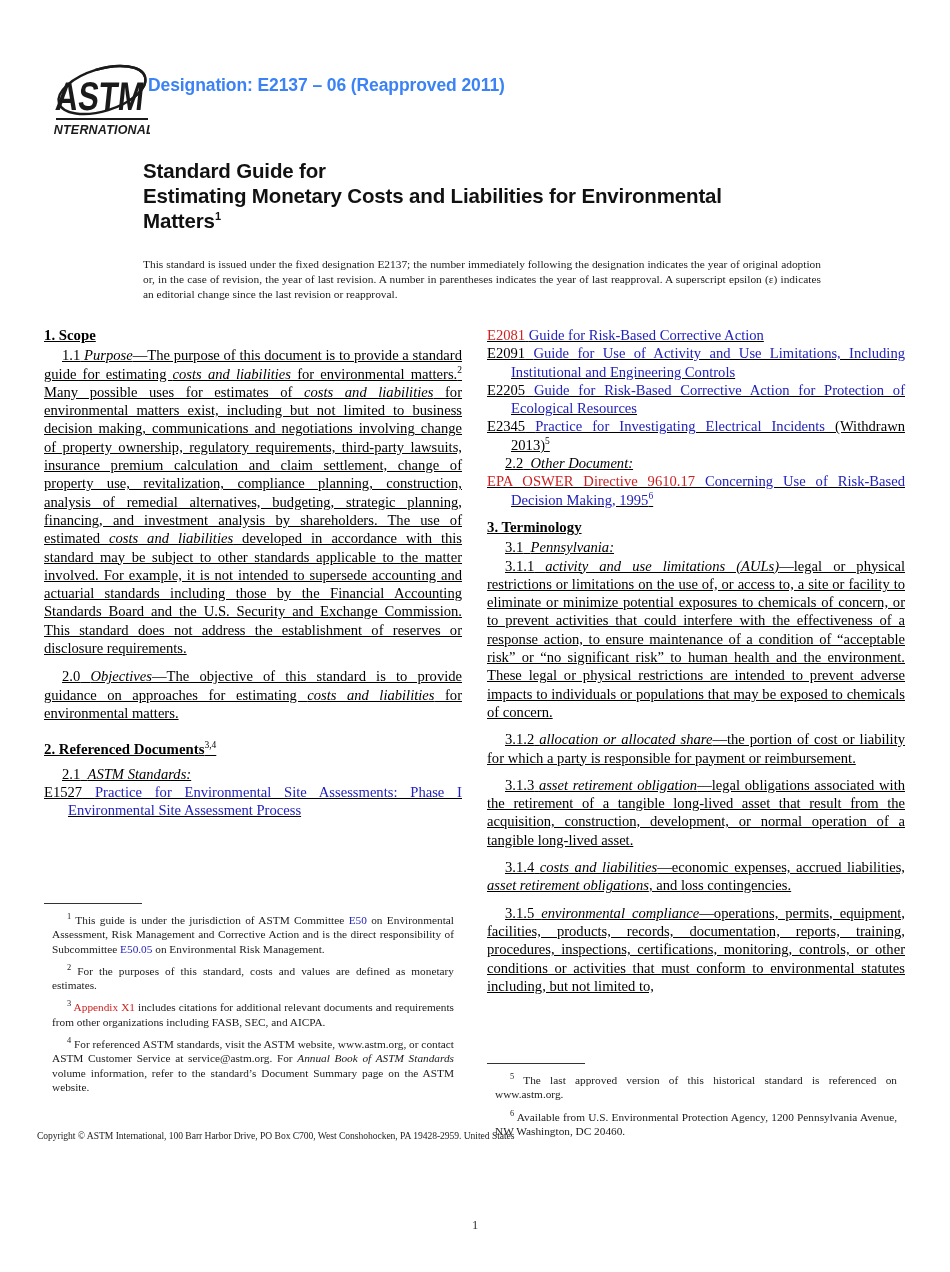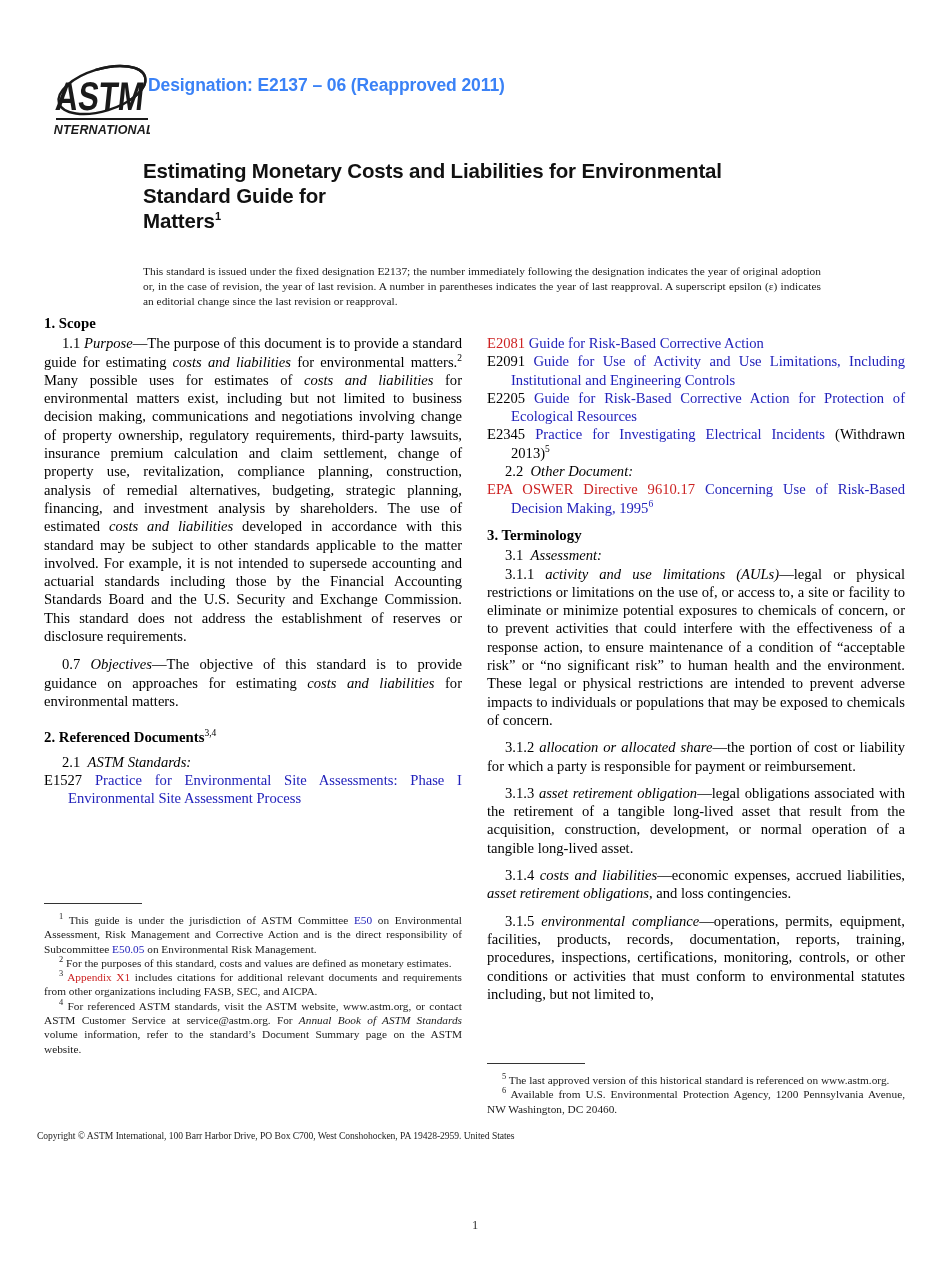--- a/index.html
+++ b/index.html
@@ -28,29 +28,29 @@
   .title-block{position:absolute;left:143px;top:158px;width:700px;}
   .title-line{
     font-family:"Liberation Sans", sans-serif;
     font-weight:bold;font-size:20.5px;line-height:25px;color:#111;
     letter-spacing:-0.15px;
   }
   .title-line sup{font-size:11px;vertical-align:super;font-weight:bold;}
 
   
   .std-note{
-    position:absolute;left:143px;top:264px;width:678px;
+    position:absolute;left:143px;top:257px;width:678px;
     font-size:11.4px;line-height:15.2px;text-align:justify;
     color:#1a1a1a;
   }
 
   
-  .col{position:absolute;top:314px;width:418px;font-size:14.6px;line-height:18.3px;}
+  .col{position:absolute;top:326px;width:418px;font-size:14.6px;line-height:18.3px;text-decoration:underline;}
   .col-left{left:44px;}
-  .col-right{left:487px;margin-top:20px;}
+  .col-right{left:487px;}
 
   p{margin:0;text-align:justify;text-justify:inter-word;}
   .sec-head{
     font-weight:bold;margin-top:0;margin-bottom:2px;
     text-align:left;font-size:14.8px;
   }
   .sec-head sup{font-size:9.5px;font-weight:normal;vertical-align:super;}
   .para{text-indent:18px;margin-bottom:1px;}
   .sub-head{text-indent:18px;font-style:italic;text-align:left;margin-bottom:0;}
   i,em{font-style:italic;}
@@ -63,21 +63,21 @@
   .ref-blue{color:#2222bb;}
   .ref-red{color:#cc2222;}
   .lnk-blue{color:#2222bb;}
   .lnk-red{color:#cc2222;}
 
   
   .fn-block{position:absolute;width:418px;font-size:11.3px;line-height:14.3px;color:#1a1a1a;}
   .fn-left{left:44px;top:903px;}
   .fn-right{left:487px;top:1063px;}
   .fn-rule{width:98px;height:1px;background:#333;margin-bottom:9px;}
-  .fn{text-indent:15px;text-align:justify;margin:0;}
+  .fn{text-indent:15px;text-align:justify;margin:8px;}
   .fn sup{font-size:8.4px;vertical-align:super;}
 
   
   .copyright{
     position:absolute;left:37px;top:1130px;
     font-family:Liberation Serif, serif;
     font-size:9.6px;color:#222;letter-spacing:-0.05px;
   }
   .page-num{
     position:absolute;left:0;top:1218px;width:950px;
@@ -98,38 +98,38 @@
         </g>
         <ellipse cx="48" cy="32" rx="45" ry="21" fill="none" stroke="#1a1a1a" stroke-width="2.4" transform="rotate(-17 48 32)" stroke-dasharray="60 130" stroke-dashoffset="30"></ellipse>
         <rect x="2" y="60" width="92" height="2" fill="#1a1a1a"></rect>
         <text x="48" y="76" text-anchor="middle" fill="#1a1a1a" font-family="Liberation Sans, sans-serif" font-weight="bold" font-size="12.5" font-style="italic" letter-spacing="0.2">INTERNATIONAL</text>
       </svg>
     </div>
     <div class="designation">Designation: E2137 – 06 (Reapproved 2011)</div>
   </div>
 
   <div class="title-block">
+    <div class="title-line">Standard Guide for</div>
     <div class="title-line">Estimating Monetary Costs and Liabilities for Environmental</div>
-    <div class="title-line">Standard Guide for</div>
     <div class="title-line"><span>Matters</span><sup>1</sup></div>
   </div>
 
   <div class="std-note">This standard is issued under the fixed designation E2137; the number immediately following the designation indicates the year of original adoption or, in the case of revision, the year of last revision. A number in parentheses indicates the year of last reapproval. A superscript epsilon (ε) indicates an editorial change since the last revision or reapproval.</div>
 
   <div class="col col-left">
 
     <p class="sec-head">1.  Scope</p>
 
     <p class="para">
       <span>1.1</span>
       <i>Purpose</i><span>—The purpose of this document is to provide a standard guide for estimating <i>costs and liabilities</i> for environmental matters.<sup>2</sup> Many possible uses for estimates of <i>costs and liabilities</i> for environmental matters exist, including but not limited to business decision making, communications and negotiations involving change of property ownership, regulatory requirements, third-party lawsuits, insurance premium calculation and claim settlement, change of property use, revitalization, compliance planning, construction, analysis of remedial alternatives, budgeting, strategic planning, financing, and investment analysis by shareholders. The use of estimated <i>costs and liabilities</i> developed in accordance with this standard may be subject to other standards applicable to the matter involved. For example, it is not intended to supersede accounting and actuarial standards including those by the Financial Accounting Standards Board and the U.S. Security and Exchange Commission. This standard does not address the establishment of reserves or disclosure requirements.</span>
     </p>
 
     <p class="para" style="margin-top:10px;">
-      <span>0.7</span>
+      <span>2.0</span>
       <i>Objectives</i><span>—The objective of this standard is to provide guidance on approaches for estimating <i>costs and liabilities</i> for environmental matters.</span>
     </p>
 
     <p class="sec-head" style="margin-top:18px;"><span>2.  Referenced Documents</span><sup>3,4</sup></p>
 
     <p class="sub-head" style="margin-top:6px;"><span style="font-style:normal;">2.1</span> &nbsp;<i>ASTM Standards:</i></p>
 
     <p class="ref">
       <span>E1527</span>
       <span class="ref-blue">Practice for Environmental Site Assessments: Phase I Environmental Site Assessment Process</span>
@@ -162,21 +162,21 @@
 
     <p class="sub-head"><span style="font-style:normal;">2.2</span> &nbsp;<i>Other Document:</i></p>
 
     <p class="ref">
       <span class="ref-red">EPA OSWER Directive 9610.17</span>
       <span class="ref-blue"><span>Concerning Use of Risk-Based Decision Making, 1995</span><sup>6</sup></span>
     </p>
 
     <p class="sec-head" style="margin-top:9px;">3.  Terminology</p>
 
-    <p class="sub-head"><span style="font-style:normal;">3.1</span> &nbsp;<i>Assessment:</i></p>
+    <p class="sub-head"><span style="font-style:normal;">3.1</span> &nbsp;<i>Pennsylvania:</i></p>
 
     <p class="para">
       <span>3.1.1</span>
       <i>activity and use limitations (AULs)</i><span>—legal or physical restrictions or limitations on the use of, or access to, a site or facility to eliminate or minimize potential exposures to chemicals of concern, or to prevent activities that could interfere with the effectiveness of a response action, to ensure maintenance of a condition of “acceptable risk” or “no significant risk” to human health and the environment. These legal or physical restrictions are intended to prevent adverse impacts to individuals or populations that may be exposed to chemicals of concern.</span>
     </p>
 
     <p class="para" style="margin-top:9px;">
       <span>3.1.2</span>
       <i>allocation or allocated share</i><span>—the portion of cost or liability for which a party is responsible for payment or reimbursement.</span>
     </p>

